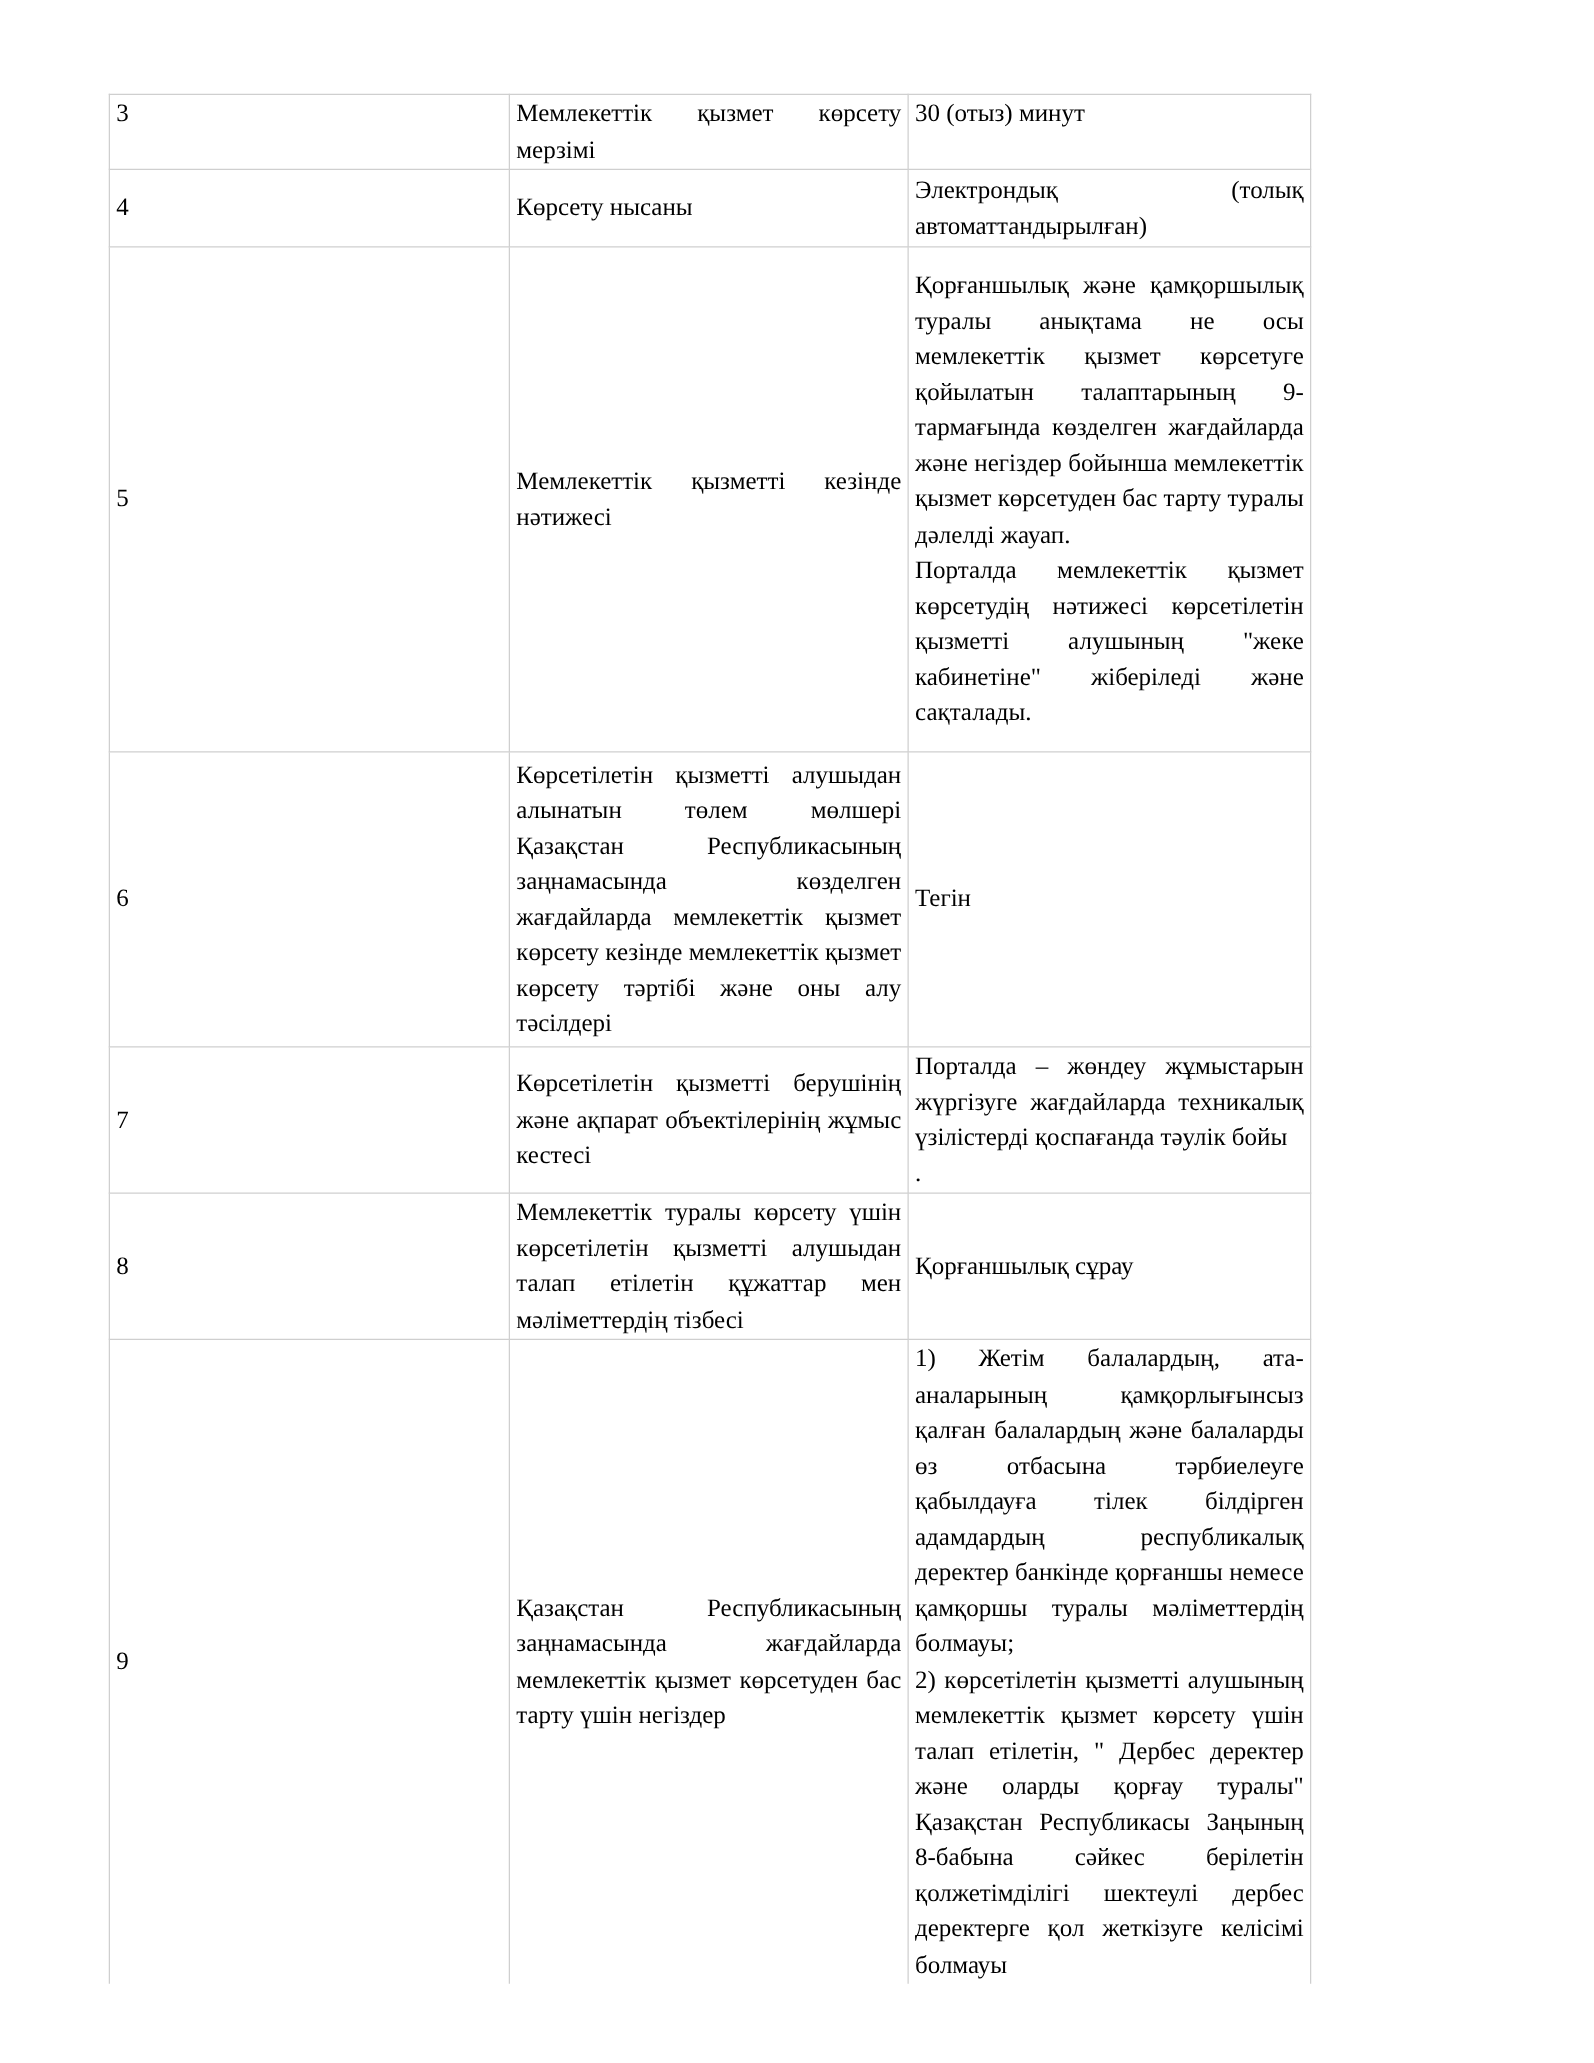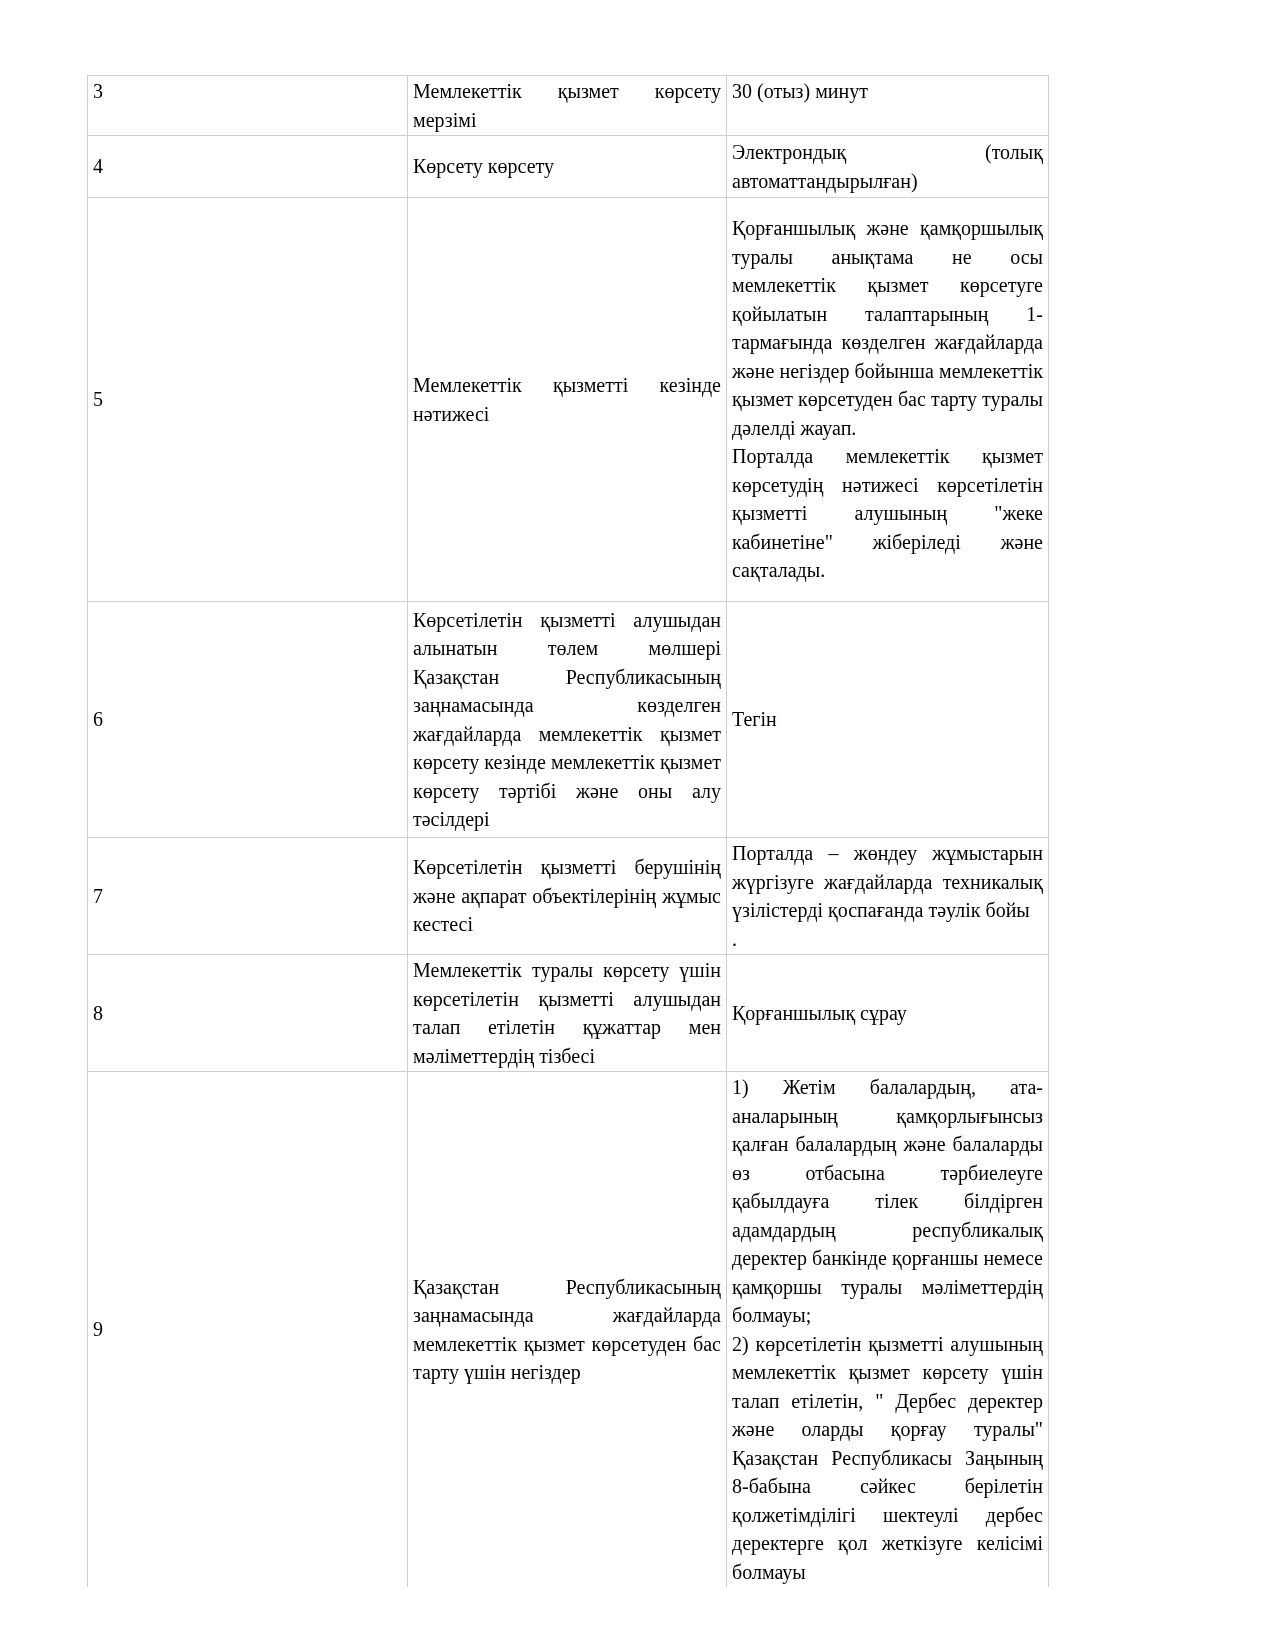--- a/index.html
+++ b/index.html
@@ -56,33 +56,33 @@
       <td class="cell-label">
           <p>Мемлекеттік қызмет көрсету мерзімі</p>
         </td>
       <td class="cell-value">
           <p>30 (отыз) минут</p>
         </td>
     </tr>
     <tr class="row-4">
       <td class="cell-num">4</td>
       <td class="cell-label">
-          <p>Көрсету көрсету</p>
+          <p>Көрсету нысаны</p>
         </td>
       <td class="cell-value">
           <p>Электрондық (толық автоматтандырылған)</p>
         </td>
     </tr>
     <tr class="row-5">
       <td class="cell-num">5</td>
       <td class="cell-label">
           <p>Мемлекеттік қызметті кезінде нәтижесі</p>
         </td>
       <td class="cell-value">
-        <p>Қорғаншылық және қамқоршылық туралы анықтама не осы мемлекеттік қызмет көрсетуге қойылатын талаптарының 1-тармағында көзделген жағдайларда және негіздер бойынша мемлекеттік қызмет көрсетуден бас тарту туралы дәлелді жауап.</p>
+        <p>Қорғаншылық және қамқоршылық туралы анықтама не осы мемлекеттік қызмет көрсетуге қойылатын талаптарының 9-тармағында көзделген жағдайларда және негіздер бойынша мемлекеттік қызмет көрсетуден бас тарту туралы дәлелді жауап.</p>
         <p>Порталда мемлекеттік қызмет көрсетудің нәтижесі көрсетілетін қызметті алушының "жеке кабинетіне" жіберіледі және сақталады.</p>
       </td>
     </tr>
     <tr class="row-6">
       <td class="cell-num">6</td>
       <td class="cell-label">
           <p>Көрсетілетін қызметті алушыдан алынатын төлем мөлшері Қазақстан Республикасының заңнамасында көзделген жағдайларда мемлекеттік қызмет көрсету кезінде мемлекеттік қызмет көрсету тәртібі және оны алу тәсілдері</p>
         </td>
       <td class="cell-value">
           <p>Тегін</p>

